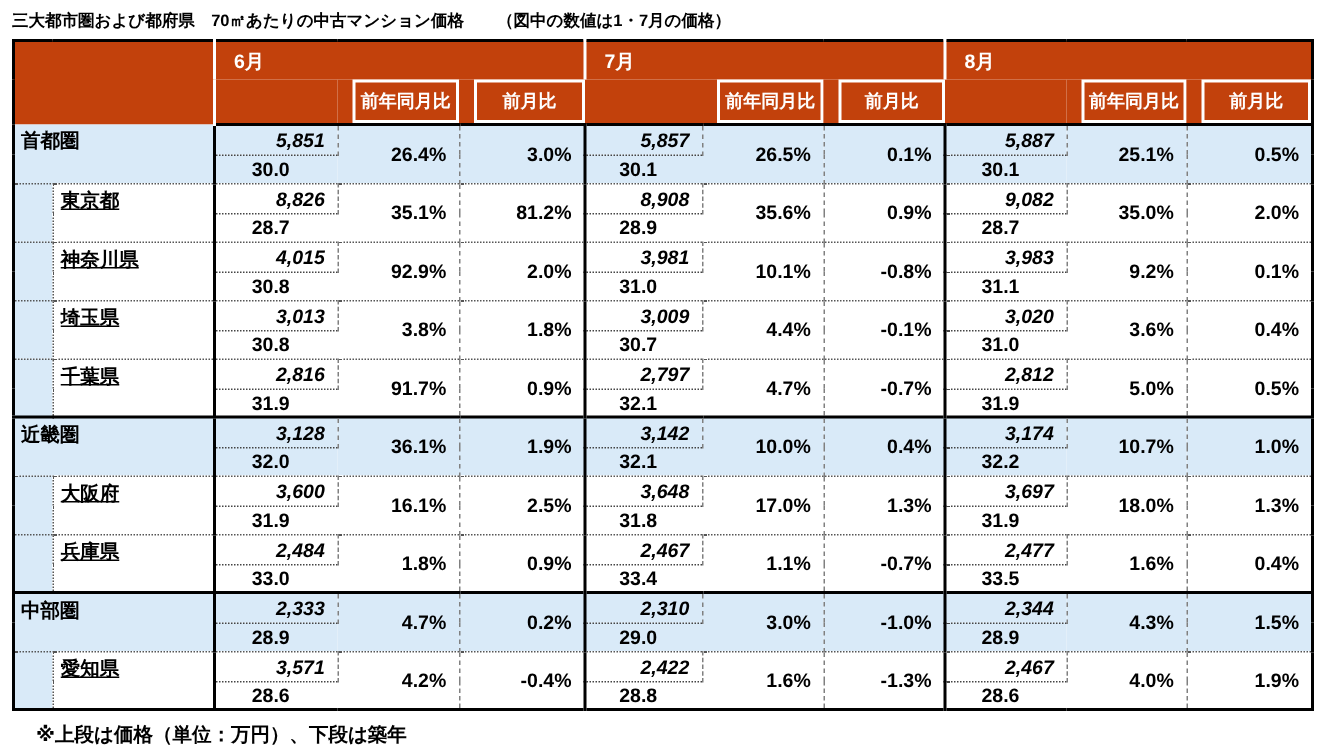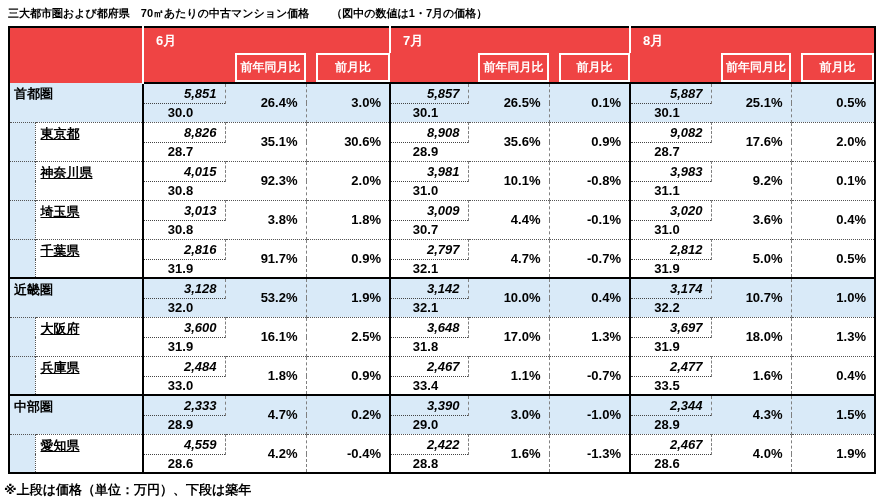--- a/index.html
+++ b/index.html
@@ -11,21 +11,21 @@
   .title{
     font-size:11px;font-weight:bold;
     padding:6px 0 5px 8px;white-space:nowrap;
   }
   table.price-table{
     border-collapse:collapse;table-layout:fixed;
     margin-left:8px;border:2px solid #000;
   }
   
   thead th{
-    background:#ef4444;color:#fff;font-weight:bold;
+    background:#c2410c;color:#fff;font-weight:bold;
     padding:0;margin:0;
   }
   tr.h1{height:26px;}
   tr.h2{height:29px;}
   th.corner{border-right:2px solid #fff;}
   th.month{
     text-align:left;font-size:13px;
     padding-left:12px;border-left:2px solid #fff;
   }
   tr.h2 th{border-bottom:2px solid #000;padding-left:10px;}
@@ -55,21 +55,21 @@
   td.mom{border-right:2px solid #000;}
   
   tbody tr.rtop td{border-top:1px dotted #555;}
   tbody tr.first td{border-top:none;}
   tbody tr.group td{border-top:2px solid #000;}
   
   tr.blue td{background:#D9EAF8;}
   
   .footnote{
     font-size:13px;font-weight:bold;
-    padding:7px 0 0 4px;white-space:nowrap;
+    padding:7px 0 0 24px;white-space:nowrap;
   }
 </style>
 </head>
 <body>
 
 <div class="title">三大都市圏および都府県　70㎡あたりの中古マンション価格　　（図中の数値は1・7月の価格）</div>
 
 <table class="price-table">
   <colgroup>
     <col style="width:26px">
@@ -133,39 +133,39 @@
       <td class="age">30.0</td>
       <td class="age">30.1</td>
       <td class="age">30.1</td>
     </tr>
 
     <tr class="rtop">
       <td class="strip" rowspan="2"></td>
       <td class="name pref-name" rowspan="2">東京都</td>
       <td class="price">8,826</td>
       <td class="pct yoy" rowspan="2">35.1%</td>
-      <td class="pct mom" rowspan="2">30.6%</td>
+      <td class="pct mom" rowspan="2">81.2%</td>
       <td class="price">8,908</td>
       <td class="pct yoy" rowspan="2">35.6%</td>
       <td class="pct mom" rowspan="2">0.9%</td>
       <td class="price">9,082</td>
-      <td class="pct yoy" rowspan="2">17.6%</td>
+      <td class="pct yoy" rowspan="2">35.0%</td>
       <td class="pct mom" rowspan="2">2.0%</td>
     </tr>
     <tr class="rbot">
       <td class="age">28.7</td>
       <td class="age">28.9</td>
       <td class="age">28.7</td>
     </tr>
 
     <tr class="rtop">
       <td class="strip" rowspan="2"></td>
       <td class="name pref-name" rowspan="2">神奈川県</td>
       <td class="price">4,015</td>
-      <td class="pct yoy" rowspan="2">92.3%</td>
+      <td class="pct yoy" rowspan="2">92.9%</td>
       <td class="pct mom" rowspan="2">2.0%</td>
       <td class="price">3,981</td>
       <td class="pct yoy" rowspan="2">10.1%</td>
       <td class="pct mom" rowspan="2">-0.8%</td>
       <td class="price">3,983</td>
       <td class="pct yoy" rowspan="2">9.2%</td>
       <td class="pct mom" rowspan="2">0.1%</td>
     </tr>
     <tr class="rbot">
       <td class="age">30.8</td>
@@ -207,21 +207,21 @@
     </tr>
     <tr class="rbot">
       <td class="age">31.9</td>
       <td class="age">32.1</td>
       <td class="age">31.9</td>
     </tr>
 
     <tr class="rtop group blue">
       <td class="name region-name" colspan="2" rowspan="2">近畿圏</td>
       <td class="price">3,128</td>
-      <td class="pct yoy" rowspan="2">53.2%</td>
+      <td class="pct yoy" rowspan="2">36.1%</td>
       <td class="pct mom" rowspan="2">1.9%</td>
       <td class="price">3,142</td>
       <td class="pct yoy" rowspan="2">10.0%</td>
       <td class="pct mom" rowspan="2">0.4%</td>
       <td class="price">3,174</td>
       <td class="pct yoy" rowspan="2">10.7%</td>
       <td class="pct mom" rowspan="2">1.0%</td>
     </tr>
     <tr class="rbot blue">
       <td class="age">32.0</td>
@@ -265,37 +265,37 @@
       <td class="age">33.0</td>
       <td class="age">33.4</td>
       <td class="age">33.5</td>
     </tr>
 
     <tr class="rtop group blue">
       <td class="name region-name" colspan="2" rowspan="2">中部圏</td>
       <td class="price">2,333</td>
       <td class="pct yoy" rowspan="2">4.7%</td>
       <td class="pct mom" rowspan="2">0.2%</td>
-      <td class="price">3,390</td>
+      <td class="price">2,310</td>
       <td class="pct yoy" rowspan="2">3.0%</td>
       <td class="pct mom" rowspan="2">-1.0%</td>
       <td class="price">2,344</td>
       <td class="pct yoy" rowspan="2">4.3%</td>
       <td class="pct mom" rowspan="2">1.5%</td>
     </tr>
     <tr class="rbot blue">
       <td class="age">28.9</td>
       <td class="age">29.0</td>
       <td class="age">28.9</td>
     </tr>
 
     <tr class="rtop">
       <td class="strip" rowspan="2"></td>
       <td class="name pref-name" rowspan="2">愛知県</td>
-      <td class="price">4,559</td>
+      <td class="price">3,571</td>
       <td class="pct yoy" rowspan="2">4.2%</td>
       <td class="pct mom" rowspan="2">-0.4%</td>
       <td class="price">2,422</td>
       <td class="pct yoy" rowspan="2">1.6%</td>
       <td class="pct mom" rowspan="2">-1.3%</td>
       <td class="price">2,467</td>
       <td class="pct yoy" rowspan="2">4.0%</td>
       <td class="pct mom" rowspan="2">1.9%</td>
     </tr>
     <tr class="rbot">

